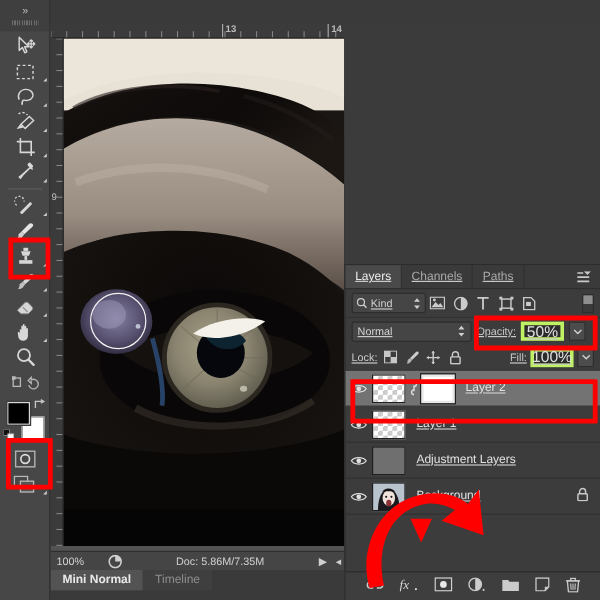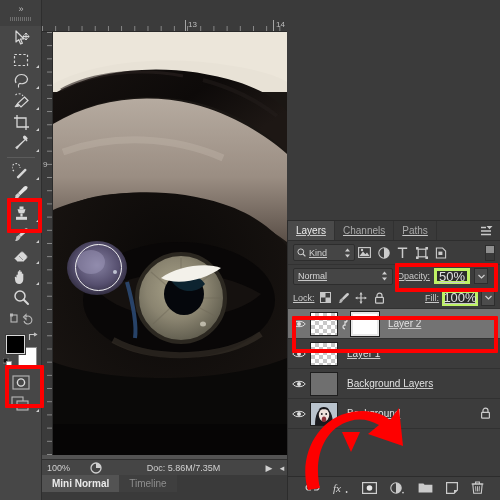--- a/index.html
+++ b/index.html
@@ -86,21 +86,21 @@
   }
   .ruler-h .ticks {
     position: absolute; left: 0; top: 0; width: 245px; height: 12px;
     background:
       repeating-linear-gradient(90deg, #8a8a8a 0 1px, transparent 1px 13.2px);
     background-position: 0 6px;
     background-size: 13.2px 6px;
     background-repeat: repeat-x;
   }
   .ruler-h .big { position: absolute; top: 0; width: 1px; height: 12px; background: #a5a5a5; }
-  .ruler-lbl { position: absolute; top: 0px; font-size: 8px; color: #bdbdbd; padding-left: 2px; }
+  .ruler-lbl { position: absolute; top: 0px; font-size: 8px; color: #bdbdbd; padding-left: 2px; font-weight: bold; }
   .ruler-v {
     position: absolute; left: 0; top: 12px; width: 11px; height: 423px;
     background: #3b3b3b; border-right: 1px solid #2a2a2a; overflow: hidden;
   }
   .ruler-v .ticks {
     position: absolute; left: 0; top: 0; width: 11px; height: 423px;
     background: repeating-linear-gradient(180deg, #8a8a8a 0 1px, transparent 1px 13.2px);
     background-size: 6px 13.2px; background-repeat: repeat-y;
     background-position: 5px 0;
   }
@@ -675,21 +675,21 @@
     </div>
 
     <div class="lrow">
       <div class="eye">
         <svg width="14" height="10" viewBox="0 0 14 10">
           <path d="M0.8 5 C3 1.4 11 1.4 13.2 5 C11 8.6 3 8.6 0.8 5 Z" fill="none" stroke="#e0e0e0" stroke-width="1"></path>
           <circle cx="7" cy="5" r="2" fill="#e0e0e0"></circle>
         </svg>
       </div>
       <div class="thumb" style="background:#6f6f6f;background-image:none"></div>
-      <div class="lname">Background Layers</div>
+      <div class="lname">Adjustment Layers</div>
     </div>
 
     <div class="lrow">
       <div class="eye">
         <svg width="14" height="10" viewBox="0 0 14 10">
           <path d="M0.8 5 C3 1.4 11 1.4 13.2 5 C11 8.6 3 8.6 0.8 5 Z" fill="none" stroke="#e0e0e0" stroke-width="1"></path>
           <circle cx="7" cy="5" r="2" fill="#e0e0e0"></circle>
         </svg>
       </div>
       <div class="thumb" style="background-image:none;background:#9aa6b4;overflow:hidden;position:relative">

